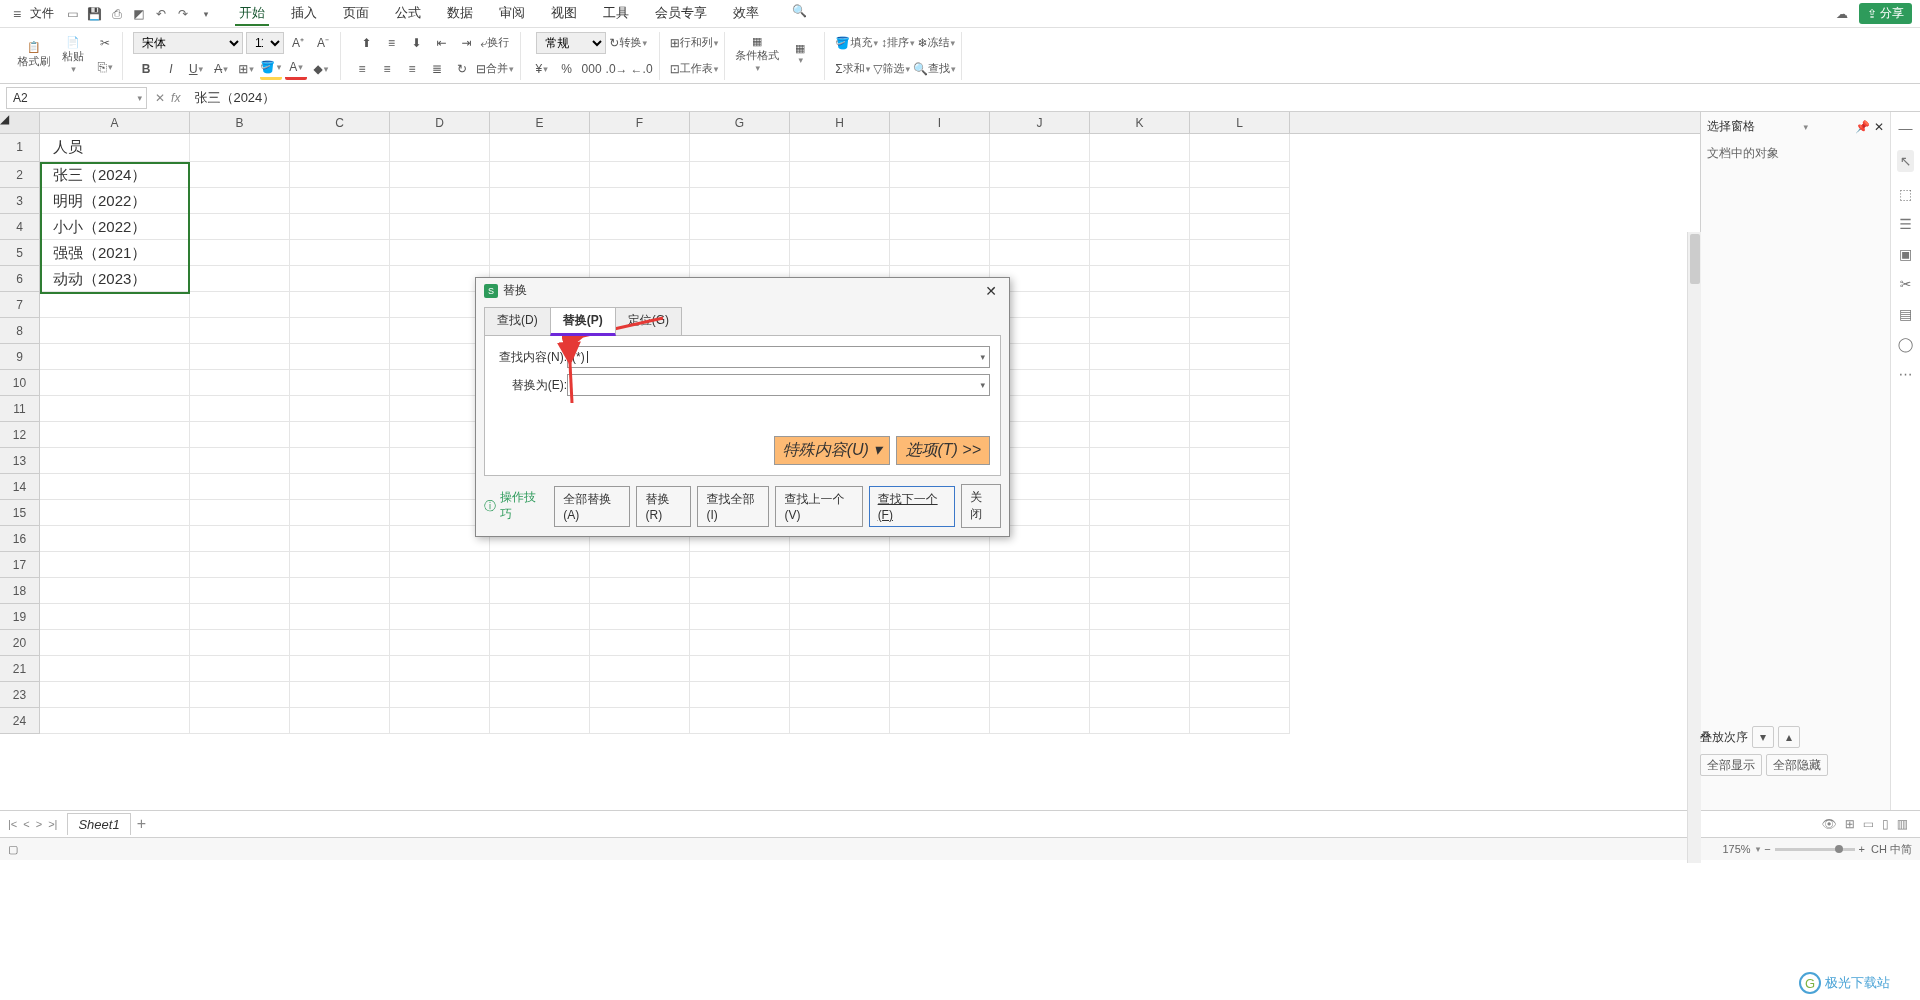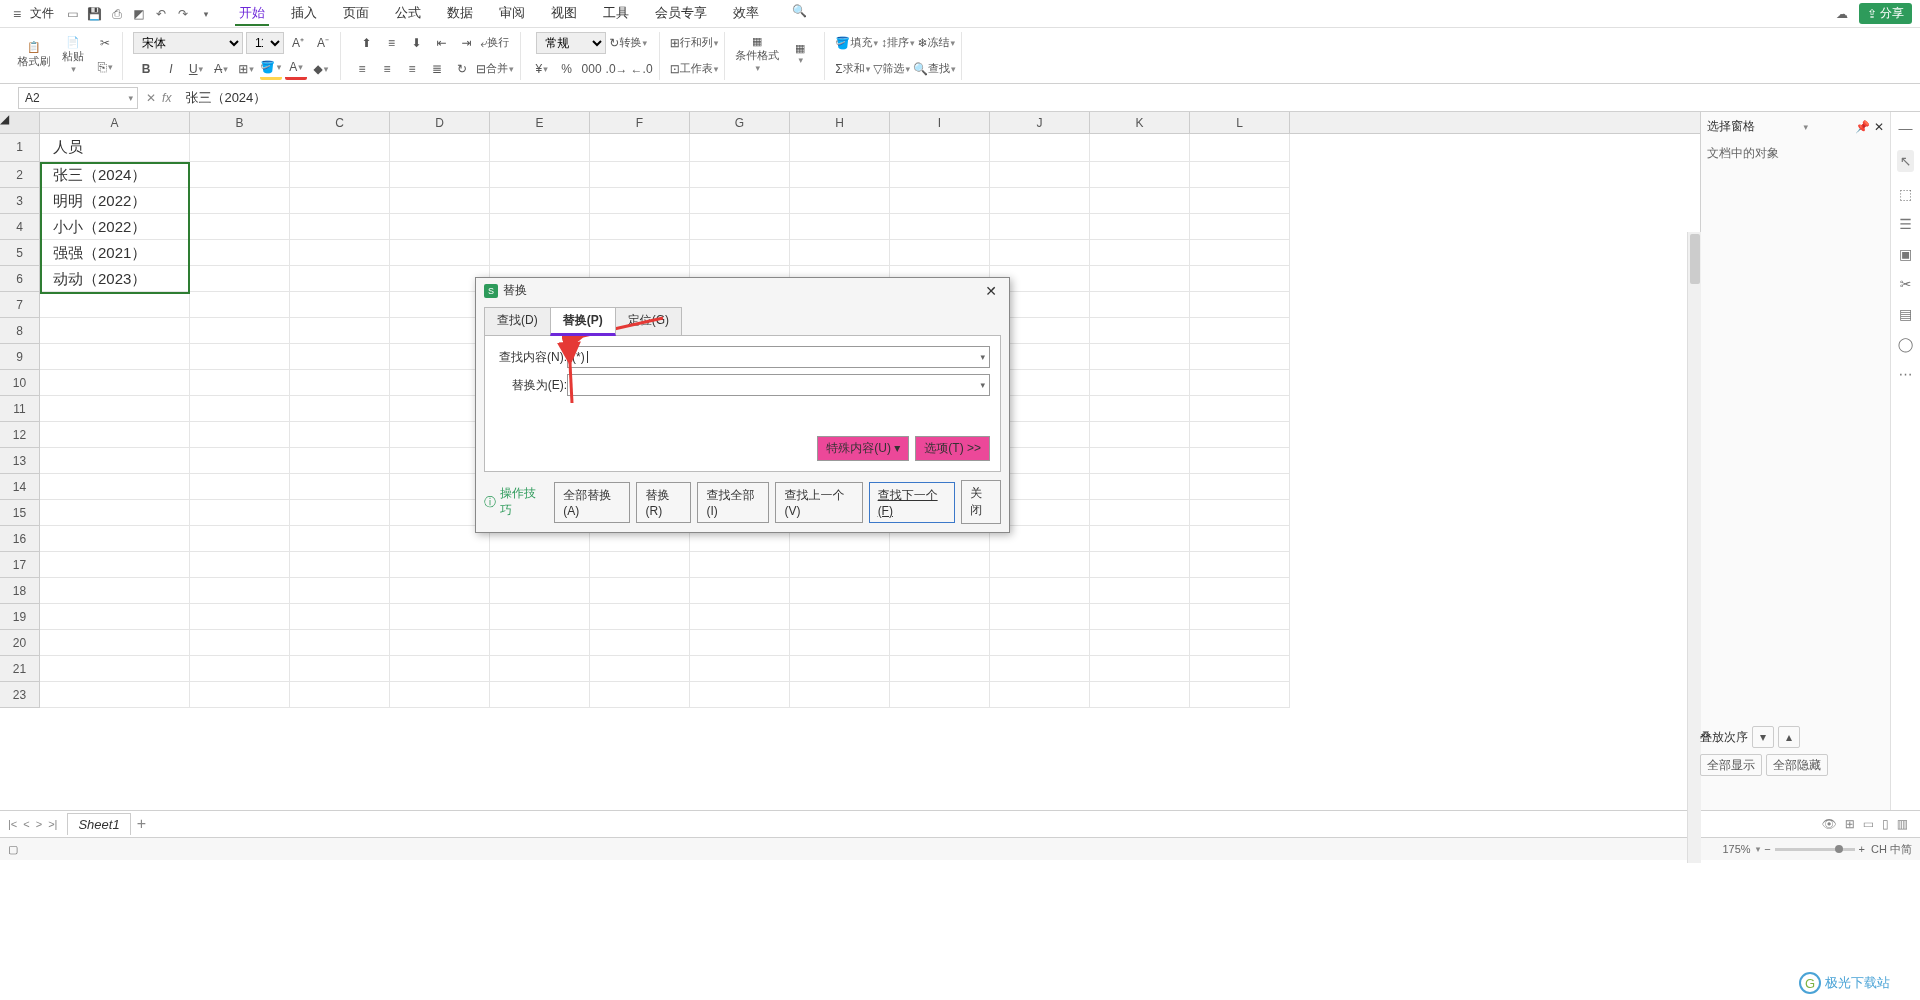--- a/index.html
+++ b/index.html
@@ -6,40 +6,40 @@
 body { background: #fff; font-size: 12px; color: #333; overflow: hidden; width: 1920px; height: 1000px; position: relative; }
 
 
 .top-menu { height: 28px; display: flex; align-items: center; padding: 0 8px; background: #fff; border-bottom: 1px solid #e0e0e0; }
 .top-menu .left { display: flex; align-items: center; gap: 4px; }
 .top-menu .hamburger { font-size: 14px; }
 .top-menu .file-label { font-size: 12px; margin-right: 6px; }
 .top-menu .qat-icon { width: 18px; height: 18px; display: inline-flex; align-items: center; justify-content: center; color: #666; cursor: pointer; }
 .top-menu .tabs { display: flex; margin-left: 20px; gap: 18px; }
 .top-menu .tab { font-size: 13px; color: #333; padding: 2px 4px; cursor: pointer; }
-.top-menu .tab.active { color: #6d28d9; border-bottom: 2px solid #2e7d32; font-weight: 500; }
+.top-menu .tab.active { color: #14532d; border-bottom: 2px solid #2e7d32; font-weight: 500; }
 .top-menu .right { margin-left: auto; display: flex; align-items: center; gap: 8px; }
 .share-btn { background: #2e9b5b; color: #fff; padding: 2px 8px; border-radius: 3px; font-size: 12px; display: flex; align-items: center; gap: 3px; }
 
 
 .ribbon { height: 56px; display: flex; align-items: center; padding: 4px 10px; background: #fff; border-bottom: 1px solid #d0d0d0; gap: 4px; }
 .ribbon-group { display: flex; flex-direction: column; align-items: center; padding: 0 6px; border-right: 1px solid #e5e5e5; height: 48px; justify-content: space-between; }
 .ribbon-row { display: flex; align-items: center; gap: 3px; }
 .rbtn { display: flex; align-items: center; justify-content: center; min-width: 22px; height: 22px; cursor: pointer; font-size: 12px; color: #555; border-radius: 2px; }
 .rbtn.big { flex-direction: column; height: 44px; min-width: 36px; font-size: 11px; }
 .rbtn .lbl { font-size: 11px; }
 .font-sel { border: 1px solid #ccc; height: 22px; font-size: 12px; padding: 0 4px; width: 110px; }
 .size-sel { border: 1px solid #ccc; height: 22px; font-size: 12px; padding: 0 4px; width: 38px; }
 .ddrop { font-size: 9px; color: #888; margin-left: 1px; }
 .color-underline-y { border-bottom: 3px solid #ffd54f; }
 .color-underline-r { border-bottom: 3px solid #e53935; }
 
 
 .formula-area { height: 28px; display: flex; align-items: center; border-bottom: 1px solid #d0d0d0; }
-.name-box { width: 120px; border: 1px solid #ccc; height: 22px; margin-left: 18px; display: flex; align-items: center; padding: 0 6px; font-size: 12px; position: relative; }
+.name-box { width: 141px; border: 1px solid #ccc; height: 22px; margin-left: 6px; display: flex; align-items: center; padding: 0 6px; font-size: 12px; position: relative; }
 .name-box .dd { position: absolute; right: 4px; font-size: 9px; color: #888; }
 .fx-icons { display: flex; align-items: center; gap: 6px; margin: 0 8px; color: #888; }
 .formula-input { flex: 1; height: 22px; border: none; font-size: 13px; padding: 0 6px; display: flex; align-items: center; }
 
 
 .grid-wrap { display: flex; height: 698px; position: relative; }
 .main-grid { flex: 1; position: relative; overflow: hidden; }
 .col-headers { display: flex; height: 22px; background: #f0f0f0; border-bottom: 1px solid #ccc; }
 .corner { width: 40px; border-right: 1px solid #ccc; background: #e8e8e8; }
 .ch { border-right: 1px solid #ccc; text-align: center; font-size: 12px; line-height: 22px; color: #555; }
@@ -83,21 +83,21 @@
 .dialog .close { margin-left: auto; cursor: pointer; font-size: 14px; padding: 0 4px; }
 .dialog .tabs { display: flex; margin: 4px 8px 0 8px; }
 .dialog .dtab { padding: 4px 12px; border: 1px solid #bbb; background: #eee; font-size: 12px; cursor: pointer; margin-right: -1px; }
 .dialog .dtab.active { background: #fff; border-bottom: 3px solid #6d28d9; position: relative; z-index: 1; font-weight: bold;}
 .dialog .body { background: #fff; border: 1px solid #bbb; margin: 0 8px; padding: 10px; margin-top: -1px;}
 .dialog .form-row { display: flex; align-items: center; margin-bottom: 6px; }
 .dialog .form-row label { width: 72px; text-align: right; font-size: 12px; }
 .dialog .form-row .combo { flex: 1; height: 22px; border: 1px solid #999; display: flex; align-items: center; padding: 0 4px; font-size: 12px; position: relative; background:#fff; }
 .dialog .form-row .combo .dd { position: absolute; right: 4px; font-size: 9px; color: #666; }
 .dialog .opts-row { display: flex; justify-content: flex-end; gap: 6px; margin-top: 40px; }
-.dialog .opts-row .dbtn { border: 1px solid #999; padding: 3px 8px; font-size: 12px; background: #ec4899; cursor: pointer; }
+.dialog .opts-row .dbtn { border: 1px solid #999; padding: 3px 8px; font-size: 16px; background: #fdba74; cursor: pointer; font-style: italic; }
 .dialog .footer { display: flex; align-items: center; padding: 8px; gap: 6px; }
 .dialog .tips { color: #2e9b5b; font-size: 12px; display: flex; align-items: center; gap: 4px; }
 .dialog .spacer { flex: 1; }
 .dialog .dbtn { border: 1px solid #999; padding: 4px 8px; font-size: 12px; background: #f6f6f6; cursor: pointer; }
 .dialog .dbtn.primary { border: 1px solid #3b78c9; text-decoration: underline; }
 
 
 .arrow { position: absolute; pointer-events: none; }
 .arrow svg { overflow: visible; }
 
@@ -597,20 +597,35 @@
           <div class="cell w"></div>
           <div class="cell w"></div>
           <div class="cell w"></div>
           <div class="cell w"></div>
           <div class="cell w"></div>
           <div class="cell w"></div>
           <div class="cell w"></div>
           <div class="cell w"></div>
           <div class="cell w"></div>
         </div>
+        <div class="row">
+          <div class="rh">24</div>
+          <div class="cell wA"></div>
+          <div class="cell w"></div>
+          <div class="cell w"></div>
+          <div class="cell w"></div>
+          <div class="cell w"></div>
+          <div class="cell w"></div>
+          <div class="cell w"></div>
+          <div class="cell w"></div>
+          <div class="cell w"></div>
+          <div class="cell w"></div>
+          <div class="cell w"></div>
+          <div class="cell w"></div>
+        </div>
       </div>
     <div class="selection-border"></div>
   </div>
 
   <div class="vscroll">
       <div class="thumb"></div>
     </div>
 
   <div class="right-panel">
     <div class="title-row">

